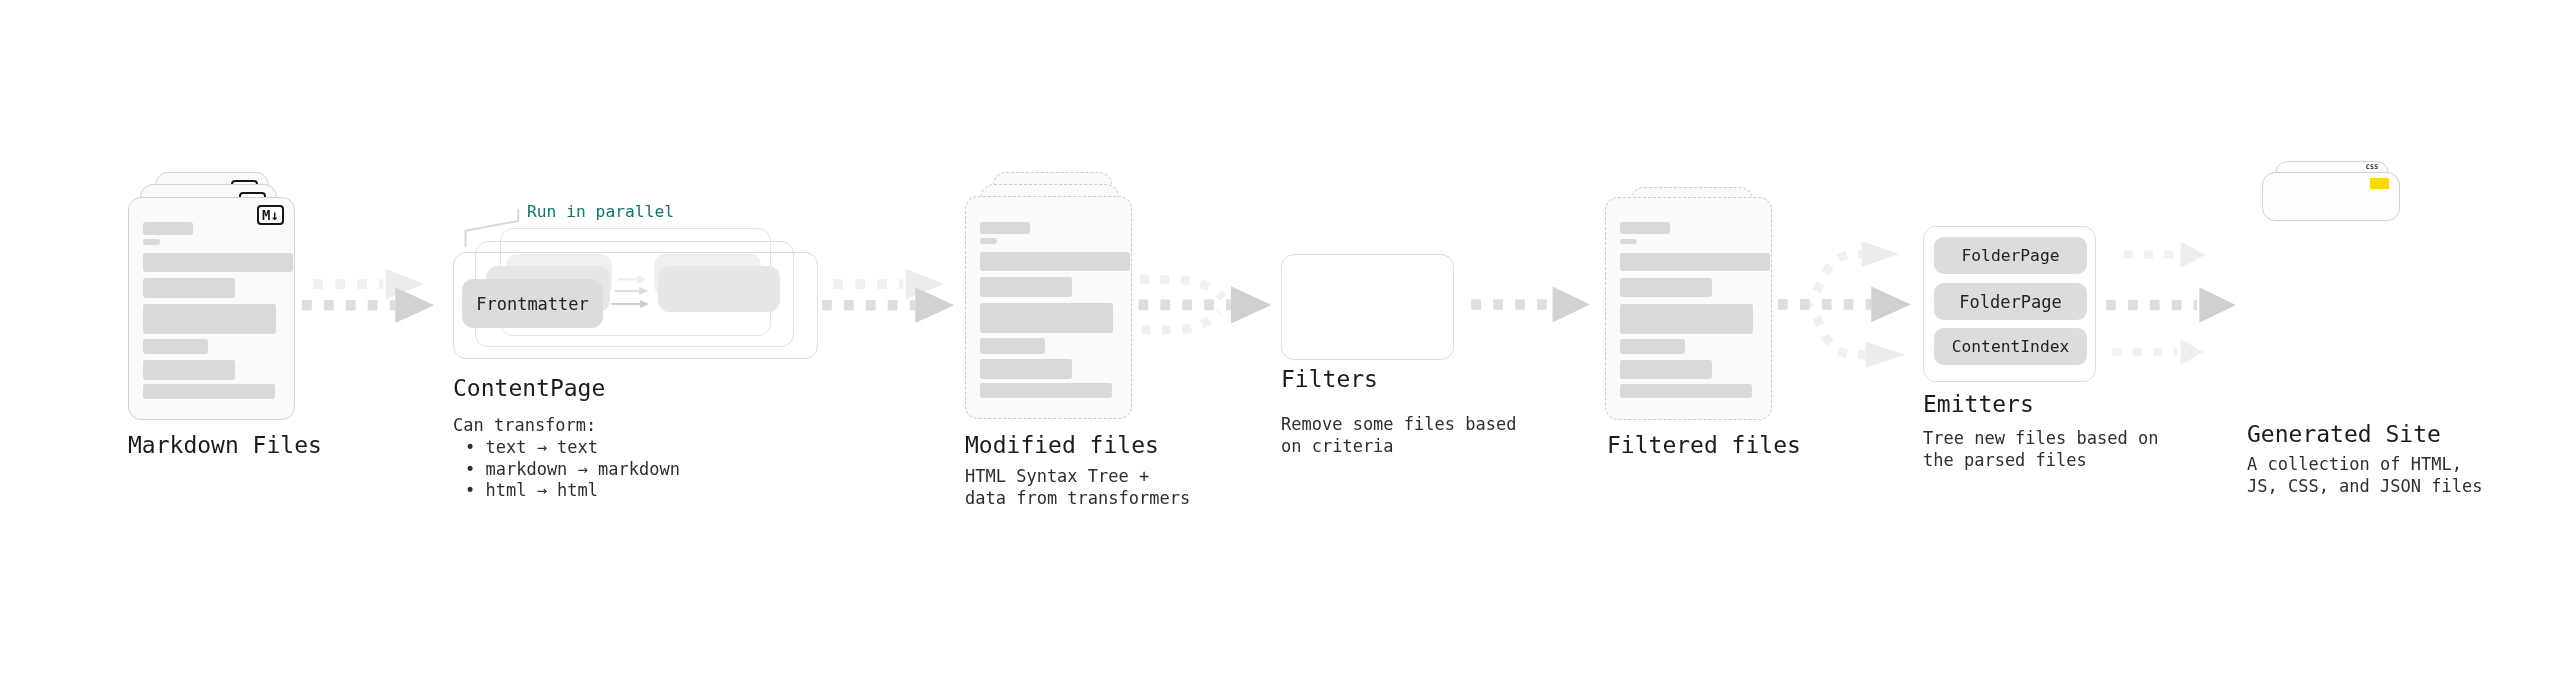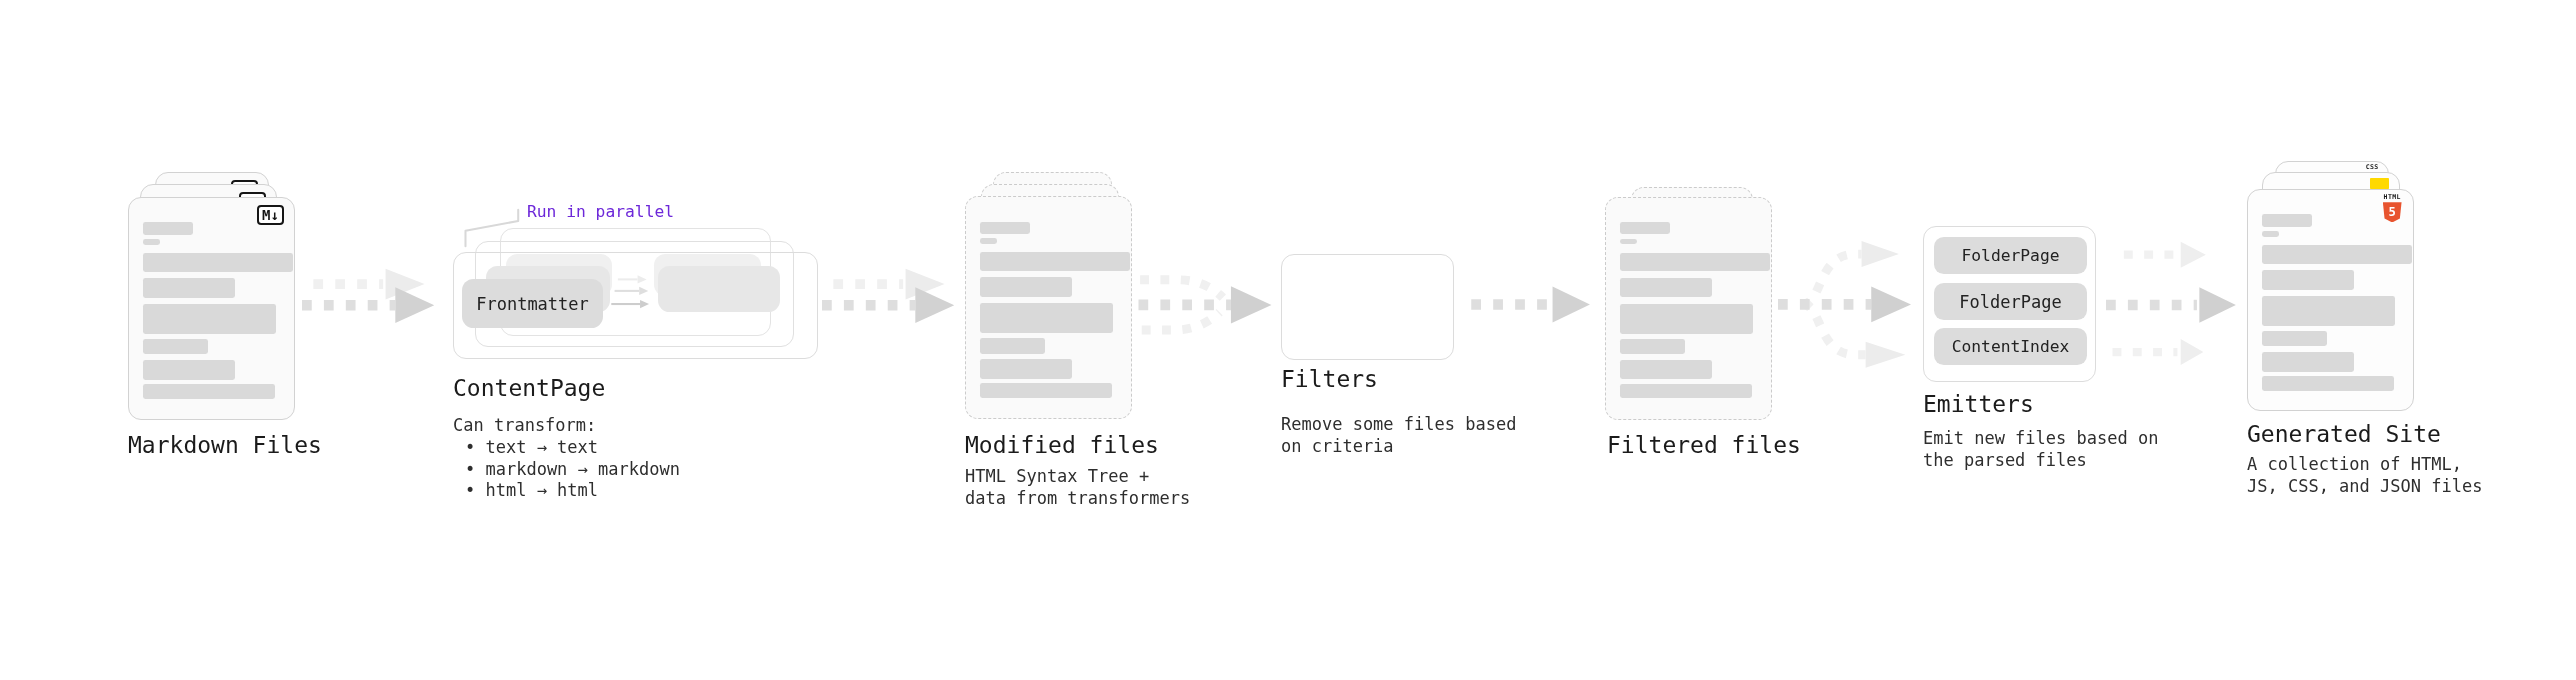--- a/index.html
+++ b/index.html
@@ -33,21 +33,21 @@
   
   .obox{position:absolute;border:1.6px solid #dcdcdc;border-radius:13px;background:transparent;}
   .pill{position:absolute;border-radius:11.4px;background:#dcdcdc;display:flex;align-items:center;justify-content:center;
         font-size:17px;color:#222;}
   .pill.ghost1{background:#e7e7e7;}
   .pill.ghost2{background:#f0f0f0;}
 
   
   .stage-label{position:absolute;font-size:23px;color:#1b1b1b;white-space:pre;}
   .stage-desc{position:absolute;font-size:17px;line-height:22px;color:#2e2e2e;white-space:pre;}
-  .note{position:absolute;font-size:16.3px;color:#6d28d9;white-space:pre;}
+  .note{position:absolute;font-size:16.3px;color:#0f766e;white-space:pre;}
   svg{position:absolute;overflow:visible;}
 </style>
 </head>
 <body>
 
 <div id="canvas">
 
   <div class="abs" style="left:128px;top:172px;width:171px;height:249px;">
     <div class="card" style="left:27px;top:0;width:114px;height:49px;">
       <div class="md-badge">M↓</div>
@@ -185,21 +185,21 @@
   <div class="pill" style="left:1934px;top:237px;width:153px;height:37px;border-radius:9.8px;font-size:16.3px;">
     <span>FolderPage</span>
   </div>
   <div class="pill" style="left:1934px;top:283px;width:153px;height:37px;border-radius:9.8px;font-size:17px;">
     <span>FolderPage</span>
   </div>
   <div class="pill" style="left:1934px;top:328px;width:153px;height:37px;border-radius:9.8px;font-size:16.3px;">
     <span>ContentIndex</span>
   </div>
   <div class="stage-label" style="left:1923px;top:391px;">Emitters</div>
-  <div class="stage-desc" style="left:1923px;top:427px;">Emit new files based on</div>
+  <div class="stage-desc" style="left:1923px;top:427px;">Tree new files based on</div>
   <div class="stage-desc" style="left:1923px;top:449px;">the parsed files</div>
 
   <svg style="left:2106px;top:240px;" width="138" height="130" viewBox="0 0 170 160">
     <line x1="22" y1="18" x2="88" y2="18" stroke="#f1f1f1" stroke-width="10" stroke-dasharray="11 14"></line>
     <polygon points="92,2 92,34 123,18" fill="#eeeeee"></polygon>
     <line x1="0" y1="80" x2="112" y2="80" stroke="#dedede" stroke-width="13" stroke-dasharray="12 15"></line>
     <polygon points="115,58 115,102 160,80" fill="#d0d0d0"></polygon>
     <line x1="8" y1="138" x2="88" y2="138" stroke="#f1f1f1" stroke-width="10" stroke-dasharray="11 14"></line>
     <polygon points="92,122 92,154 120,138" fill="#eeeeee"></polygon>
   </svg>
@@ -207,37 +207,19 @@
   <div class="abs" style="left:2247px;top:161px;width:171px;height:252px;">
     <div class="card white" style="left:28.4px;top:0;width:114px;height:49px;">
       <div class="css-badge">
         <div class="t">CSS</div>
         <div class="u" style="background:#2b66e8;"></div>
       </div>
     </div>
     <div class="card white" style="left:14.6px;top:11.4px;width:138px;height:49px;">
       <div class="js-badge" style="background:#ffd900;"></div>
     </div>
-    <div class="card white" style="left:0;top:28px;width:167px;height:222px;">
-      <div class="html-badge">
-        <div class="t">HTML</div>
-        <div class="html-shield" style="background:#e8542f;">
-          <span>5</span>
-        </div>
-      </div>
-      <div class="doc-bars">
-          <div class="bar" style="top: 24.4px; width: 50px; height: 12.2px;"></div>
-          <div class="bar" style="top: 41px; width: 17px; height: 5.7px;"></div>
-          <div class="bar" style="top: 55px; width: 150px; height: 18.7px;"></div>
-          <div class="bar" style="top: 80px; width: 92px; height: 19.5px;"></div>
-          <div class="bar" style="top: 106px; width: 133px; height: 30px;"></div>
-          <div class="bar" style="top: 141px; width: 65px; height: 15.4px;"></div>
-          <div class="bar" style="top: 162px; width: 92px; height: 19.5px;"></div>
-          <div class="bar" style="top: 186px; width: 132px; height: 14.6px;"></div>
-        </div>
-    </div>
   </div>
   <div class="stage-label" style="left:2247px;top:421px;">Generated Site</div>
   <div class="stage-desc" style="left:2247px;top:453px;">A collection of HTML,</div>
   <div class="stage-desc" style="left:2247px;top:475px;">JS, CSS, and JSON files</div>
 
 </div>
 
 
 </body></html>

